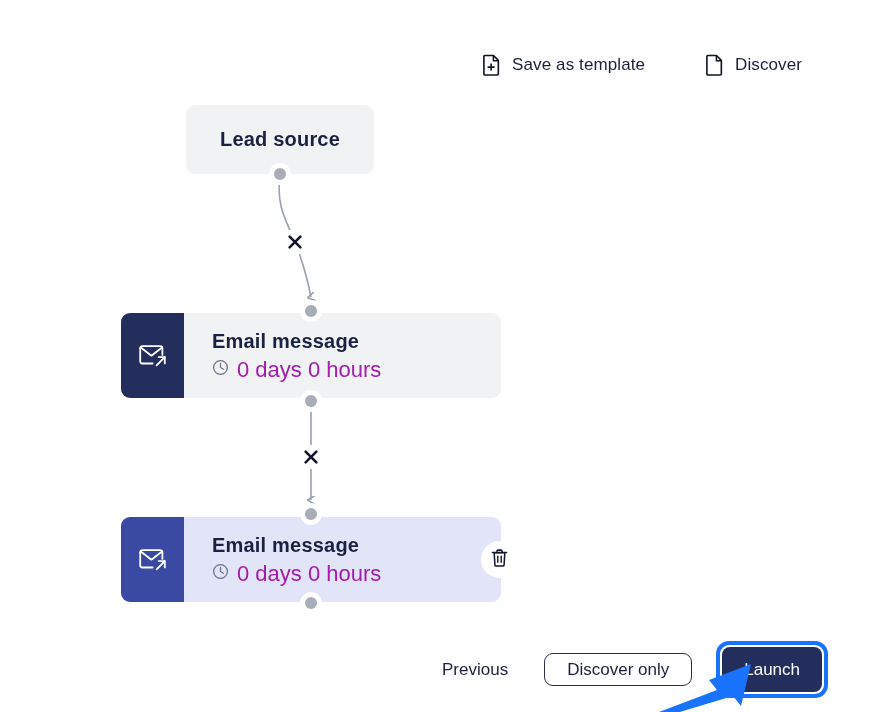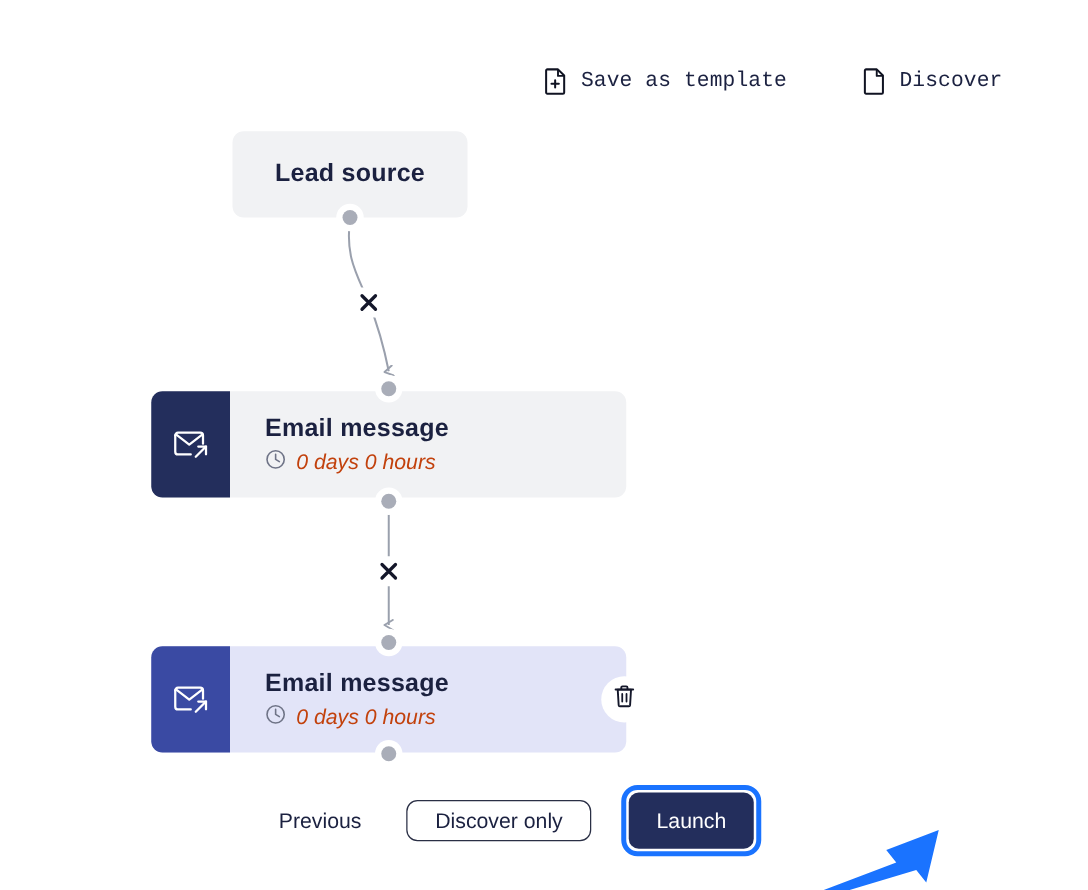--- a/index.html
+++ b/index.html
@@ -33,21 +33,20 @@
     display: flex;
     align-items: center;
     gap: 11px;
     cursor: pointer;
     white-space: nowrap;
   }
   .toolbar-action .label {
     font-size: 17px;
     color: #1b2140;
     letter-spacing: .1px;
-    font-family: Liberation Mono, monospace;
   }
   .toolbar-action .ico {
     width: 19px;
     height: 22px;
     display: block;
   }
 
   
   .canvas {
     position: absolute;
@@ -127,23 +126,22 @@
     letter-spacing: .2px;
     line-height: 1.25;
   }
   .node-body .meta {
     display: flex;
     align-items: center;
     gap: 8px;
     margin-top: 3px;
   }
   .node-body .meta .txt {
-    font-size: 17px;
-    color: #c2410c;
-    font-style: italic;
+    font-size: 22px;
+    color: #a21caf;
   }
 
   
   .node-delete {
     position: absolute;
     left: 481px;
     top: 541px;
     width: 37px;
     height: 37px;
     background: #ffffff;
@@ -190,24 +188,24 @@
     cursor: pointer;
     background: #ffffff;
   }
   .x1 { left: 283px; top: 230px; }
   .x2 { left: 299px; top: 445px; }
 
   
   .footer {
     position: absolute;
     left: 0;
-    top: 628px;
-    width: 870px;
-    display: flex;
-    justify-content: center;
+    top: 641px;
+    width: 870px;
+    display: flex;
+    justify-content: flex-end;
     align-items: center;
     gap: 24px;
     padding-right: 42px;
     box-sizing: border-box;
   }
   .btn-text {
     font-size: 17px;
     color: #1b2140;
     cursor: pointer;
     padding: 6px 4px;

